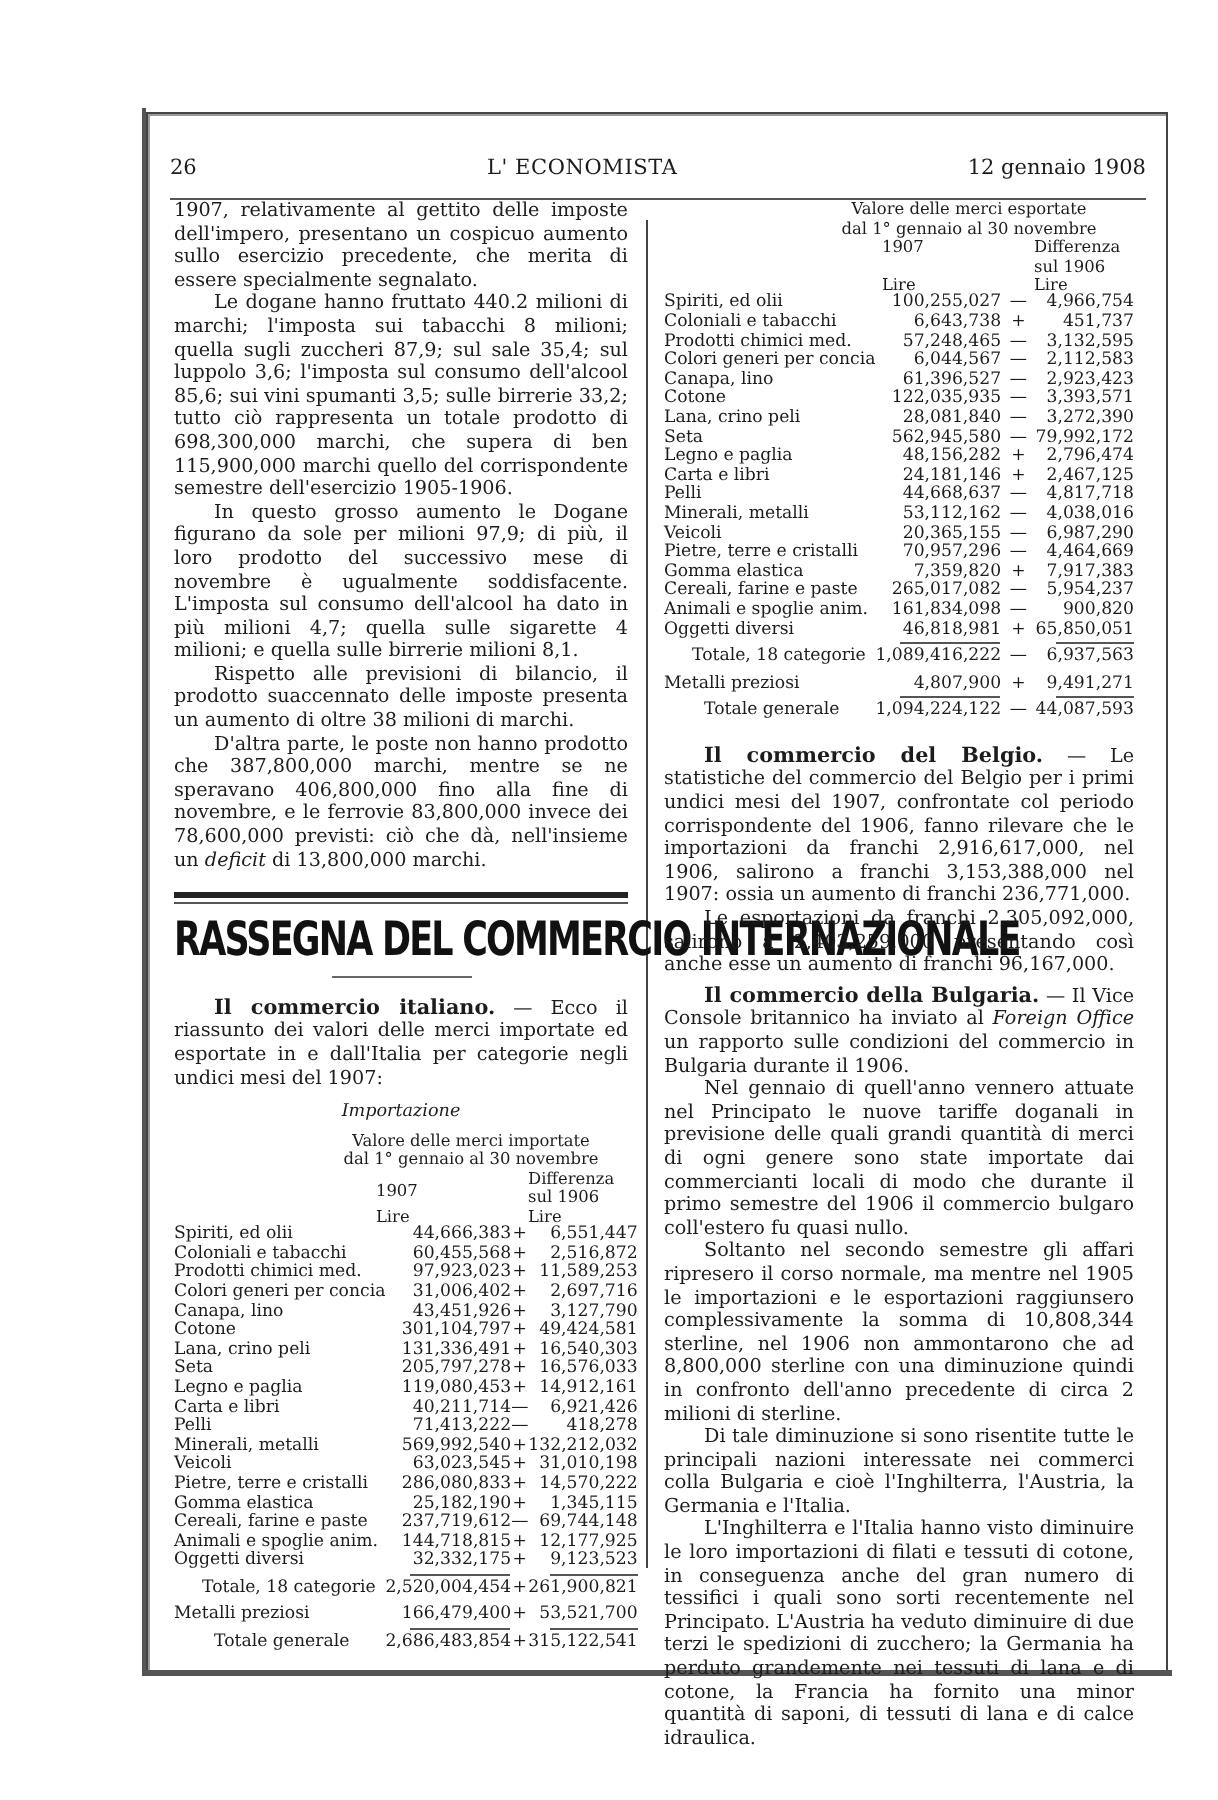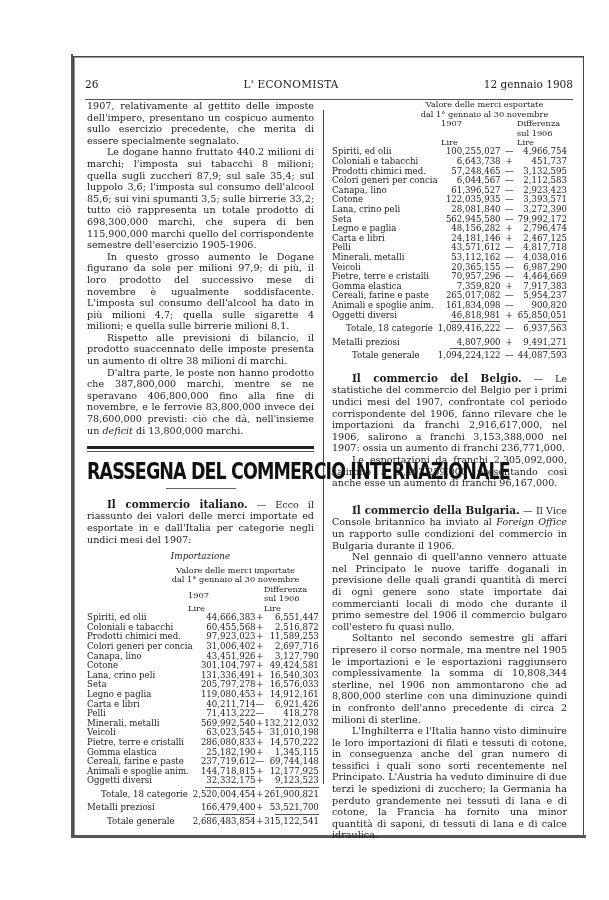--- a/index.html
+++ b/index.html
@@ -295,21 +295,21 @@
           <td class="diff">2,796,474</td>
         </tr>
         <tr>
           <td class="cat">Carta e libri</td>
           <td class="num">24,181,146</td>
           <td class="sign">+</td>
           <td class="diff">2,467,125</td>
         </tr>
         <tr>
           <td class="cat">Pelli</td>
-          <td class="num">43,571,612</td>
+          <td class="num">44,668,637</td>
           <td class="sign">—</td>
           <td class="diff">4,817,718</td>
         </tr>
         <tr>
           <td class="cat">Minerali, metalli</td>
           <td class="num">53,112,162</td>
           <td class="sign">—</td>
           <td class="diff">4,038,016</td>
         </tr>
         <tr>
@@ -365,18 +365,19 @@
           <td class="num" style="background-image: linear-gradient(rgb(85, 85, 85), rgb(85, 85, 85)); background-size: 80% 1px; background-repeat: no-repeat; background-position: right 1px;">1,094,224,122</td>
           <td class="sign">—</td>
           <td class="diff" style="background-image: linear-gradient(rgb(85, 85, 85), rgb(85, 85, 85)); background-size: 80% 1px; background-repeat: no-repeat; background-position: right 1px;">44,087,593</td>
         </tr>
       </tbody>
   </table>
 
   <p class="indent" style="margin-top:12px"><span class="bold-lead">Il commercio del Belgio.</span><span> — Le statistiche del commercio del Belgio per i primi undici mesi del 1907, confrontate col periodo corrispondente del 1906, fanno rilevare che le importazioni da franchi 2,916,617,000, nel 1906, salirono a franchi 3,153,388,000 nel 1907: ossia un aumento di franchi 236,771,000.</span></p>
   <p class="indent">Le esportazioni da franchi 2,305,092,000, salirono a 2,403,259,000 presentando così anche esse un aumento di franchi 96,167,000.</p>
 
-  <p class="indent" style="margin-top:16px"><span class="bold-lead">Il commercio della Bulgaria.</span><span> — Il Vice Console britannico ha inviato al </span><i class="em">Foreign Office</i><span> un rapporto sulle condizioni del commercio in Bulgaria durante il 1906.</span></p>
+  <p class="indent" style="margin-top:4px"><span class="bold-lead">Il commercio della Bulgaria.</span><span> — Il Vice Console britannico ha inviato al </span><i class="em">Foreign Office</i><span> un rapporto sulle condizioni del commercio in Bulgaria durante il 1906.</span></p>
   <p class="indent">Nel gennaio di quell'anno vennero attuate nel Principato le nuove tariffe doganali in previsione delle quali grandi quantità di merci di ogni genere sono state importate dai commercianti locali di modo che durante il primo semestre del 1906 il commercio bulgaro coll'estero fu quasi nullo.</p>
   <p class="indent">Soltanto nel secondo semestre gli affari ripresero il corso normale, ma mentre nel 1905 le importazioni e le esportazioni raggiunsero complessivamente la somma di 10,808,344 sterline, nel 1906 non ammontarono che ad 8,800,000 sterline con una diminuzione quindi in confronto dell'anno precedente di circa 2 milioni di sterline.</p>
+  <p class="indent">Di tale diminuzione si sono risentite tutte le principali nazioni interessate nei commerci colla Bulgaria e cioè l'Inghilterra, l'Austria, la Germania e l'Italia.</p>
   <p class="indent">L'Inghilterra e l'Italia hanno visto diminuire le loro importazioni di filati e tessuti di cotone, in conseguenza anche del gran numero di tessifici i quali sono sorti recentemente nel Principato. L'Austria ha veduto diminuire di due terzi le spedizioni di zucchero; la Germania ha perduto grandemente nei tessuti di lana e di cotone, la Francia ha fornito una minor quantità di saponi, di tessuti di lana e di calce idraulica.</p>
 
 </div>
 
 </body></html>

